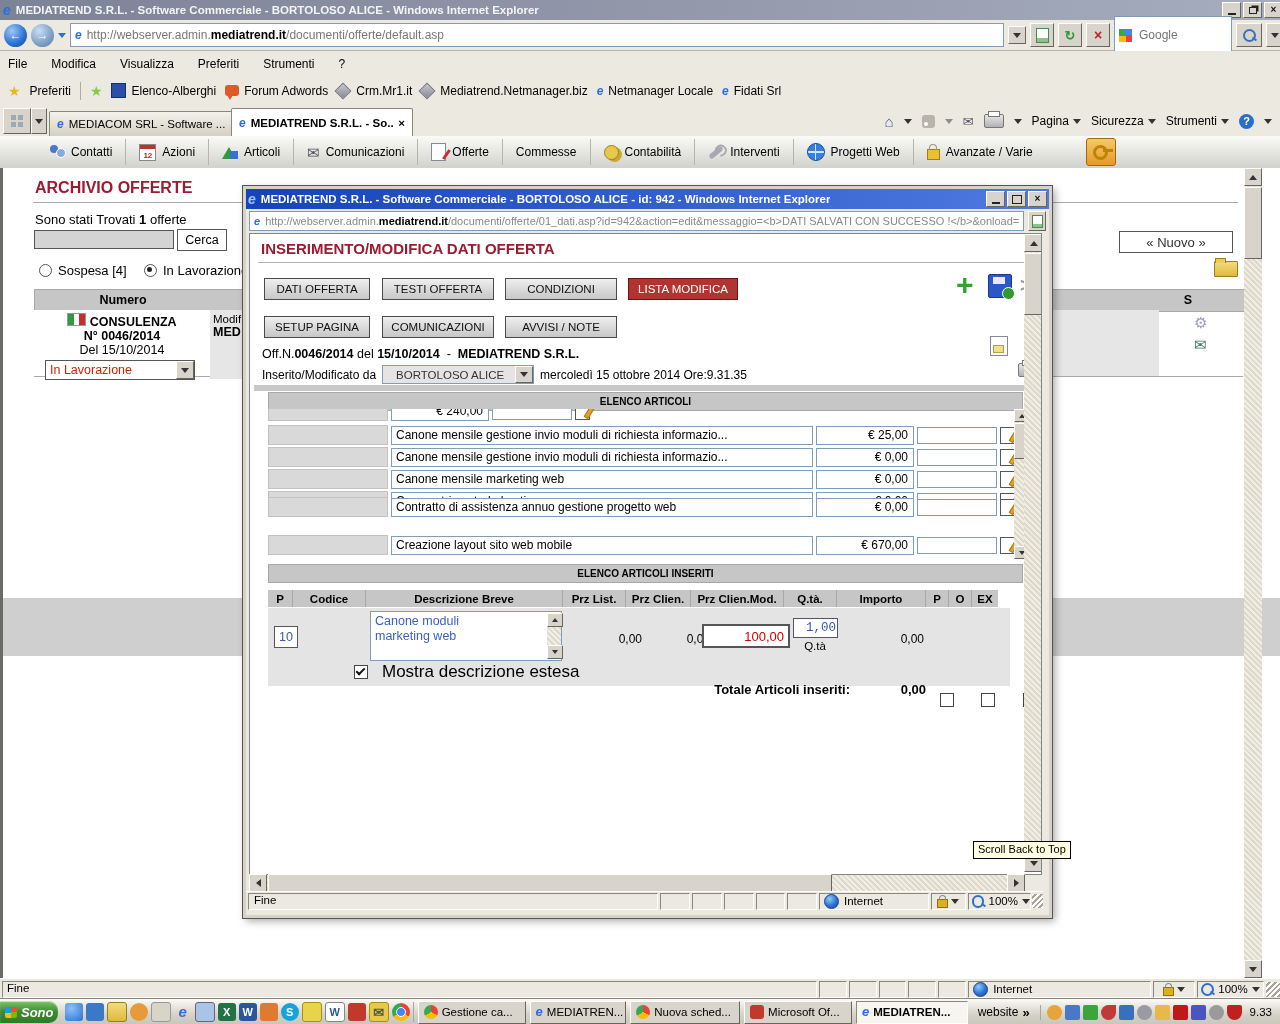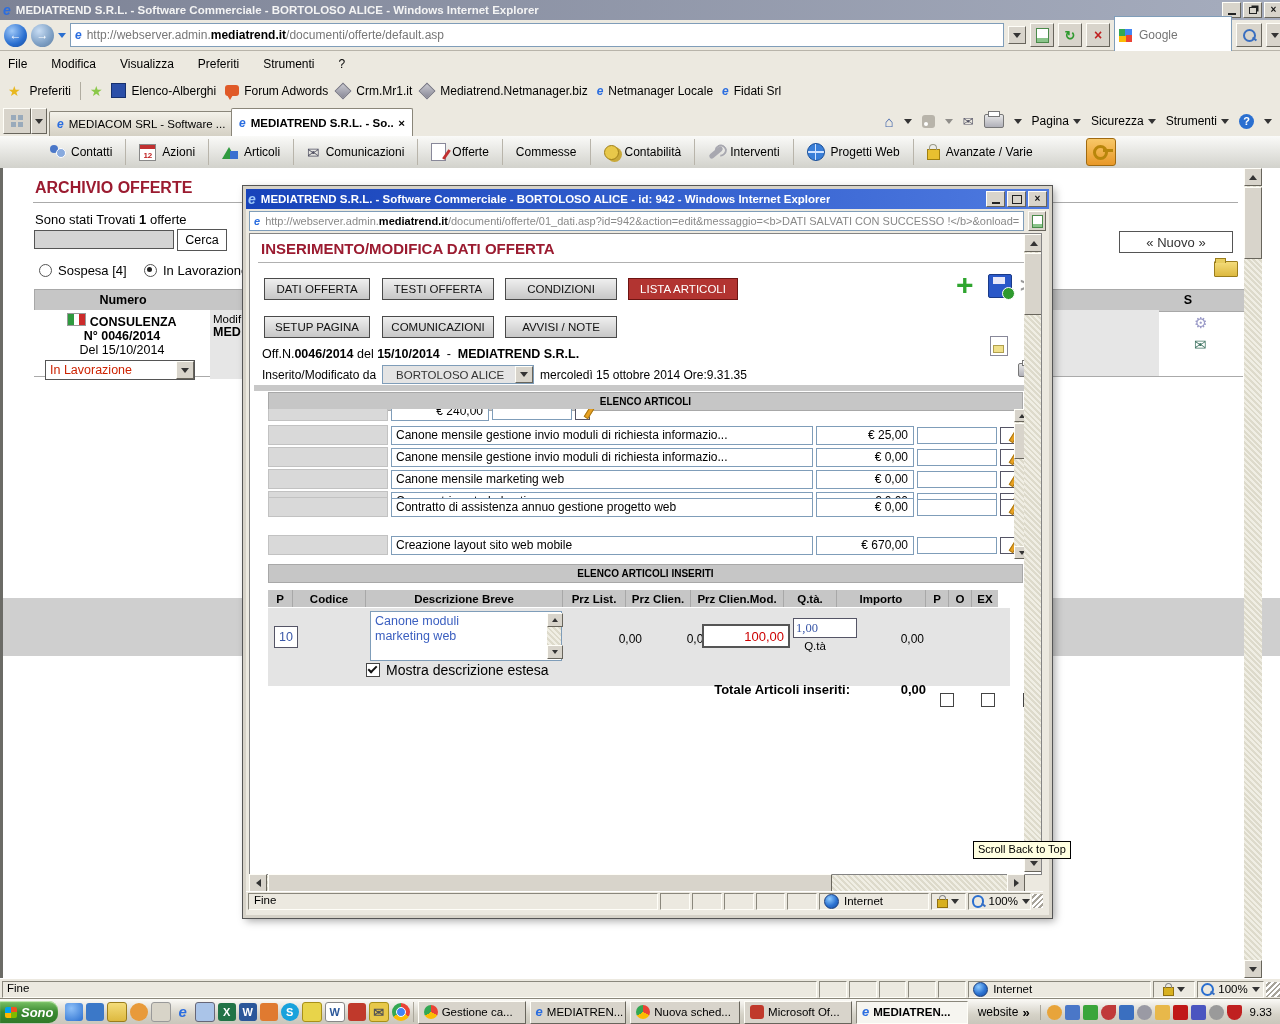--- a/index.html
+++ b/index.html
@@ -400,21 +400,21 @@
 
     <div class="a" style="left:3px;top:44px;width:791px;height:640px;background:#fff;border:1px solid #848484;overflow:hidden">
 
       <div class="a" style="left:11px;top:6px;font-size:15px;font-weight:bold;color:#9b1b30">INSERIMENTO/MODIFICA DATI OFFERTA</div>
       <div class="a" style="left:8px;top:28px;width:766px;height:1px;background:#b0b0b0"></div>
 
       
       <div class="a ptab" style="left:14px;top:44px;width:104px">DATI OFFERTA</div>
       <div class="a ptab" style="left:132px;top:44px;width:110px">TESTI OFFERTA</div>
       <div class="a ptab" style="left:255px;top:44px;width:110px">CONDIZIONI</div>
-      <div class="a ptab active" style="left:378px;top:44px;width:108px">LISTA ARTICOLI</div>
+      <div class="a ptab active" style="left:378px;top:44px;width:108px">LISTA MODIFICA</div>
       <div class="a" style="left:706px;top:38px;font-size:30px;line-height:26px;font-weight:bold;color:#2fa52f">+</div>
       <div class="a save-ic" style="left:738px;top:40px"></div>
       <div class="a" style="left:770px;top:40px;font-size:20px;font-weight:bold;color:#999">&gt;</div>
 
       
       <div class="a ptab" style="left:14px;top:82px;width:104px">SETUP PAGINA</div>
       <div class="a ptab" style="left:132px;top:82px;width:110px">COMUNICAZIONI</div>
       <div class="a ptab" style="left:255px;top:82px;width:110px">AVVISI / NOTE</div>
       <div class="a pencil-doc" style="left:740px;top:78px"></div>
       <div class="a printer-ic" style="left:768px;top:80px"></div>
@@ -536,33 +536,33 @@
           <span class="raised sbtn" style="position:absolute;bottom:0;left:0;width:14px;height:12px">
               <span class="tri tri-d" style="border-width:3px;border-top-width:4px"></span>
             </span>
         </span>
       </div>
 
       <div class="a" style="left:352px;top:398px;width:40px;text-align:right;font-size:12px">0,00</div>
       <div class="a" style="left:416px;top:398px;width:44px;text-align:right;font-size:12px">0,00</div>
 
       <input class="a" style="left: 452px; top: 390px; width: 78px; height: 18px; border: 2px solid rgb(85, 85, 85); color: rgb(204, 0, 0); font-size: 13px; text-align: right; font-family: inherit; padding-right: 4px;" value="100,00">
-      <input class="a" style="left: 543px; top: 384px; width: 40px; height: 16px; border: 1px solid rgb(85, 85, 102); color: rgb(58, 87, 168); font-size: 12.5px; text-align: left; font-family: Liberation Serif, serif; padding-right: 20px;" value="1,00">
+      <input class="a" style="left: 543px; top: 384px; width: 40px; height: 16px; border: 1px solid rgb(85, 85, 102); color: rgb(58, 87, 168); font-size: 12.5px; text-align: right; font-family: Liberation Mono, monospace; padding-right: 1px;" value="1,00">
       <div class="a" style="left:545px;top:406px;width:40px;text-align:center;font-size:11.5px">Q.tà</div>
 
       <div class="a" style="left:618px;top:398px;width:56px;text-align:right;font-size:12px">0,00</div>
 
       <span class="a ck" style="left:690px;top:396px"></span>
       <span class="a ck" style="left:714px;top:396px"></span>
       <span class="a ck" style="left:738px;top:396px"></span>
 
       
       
 
-      <div class="a flex" style="left:116px;top:428px;gap:6px;font-size:14px">
+      <div class="a flex" style="left:104px;top:428px;gap:14px;font-size:17px">
         <span class="ck on"></span>
           <span>Mostra descrizione estesa</span>
       </div>
 
       <div class="a" style="left:440px;top:448px;width:160px;text-align:right;font-weight:bold;font-size:13px">Totale Articoli inseriti:</div>
       <div class="a" style="left:600px;top:448px;width:76px;text-align:right;font-weight:bold;font-size:13px">0,00</div>
 
       
       <div class="a sb-track" style="left:774px;top:0;width:17px;height:638px">
         <div class="raised sbtn" style="width:17px;height:16px">

